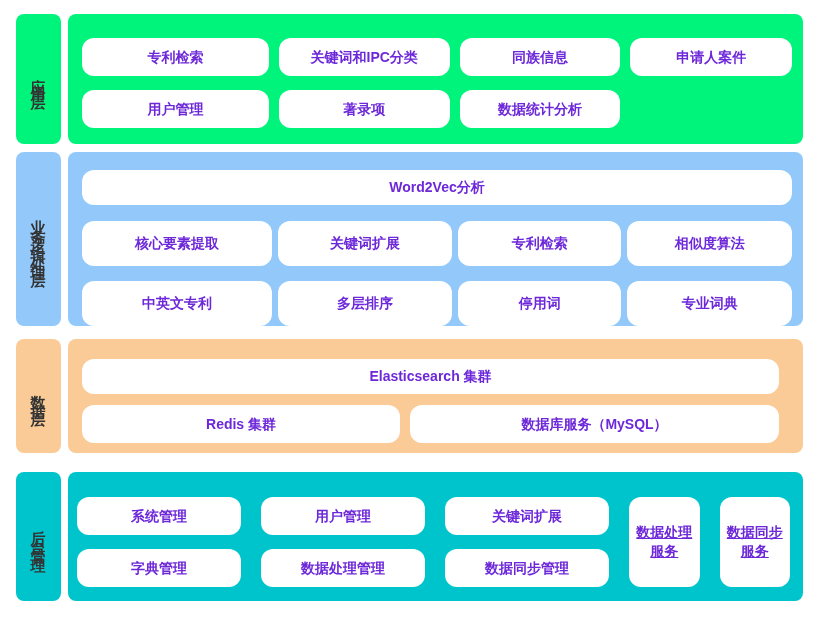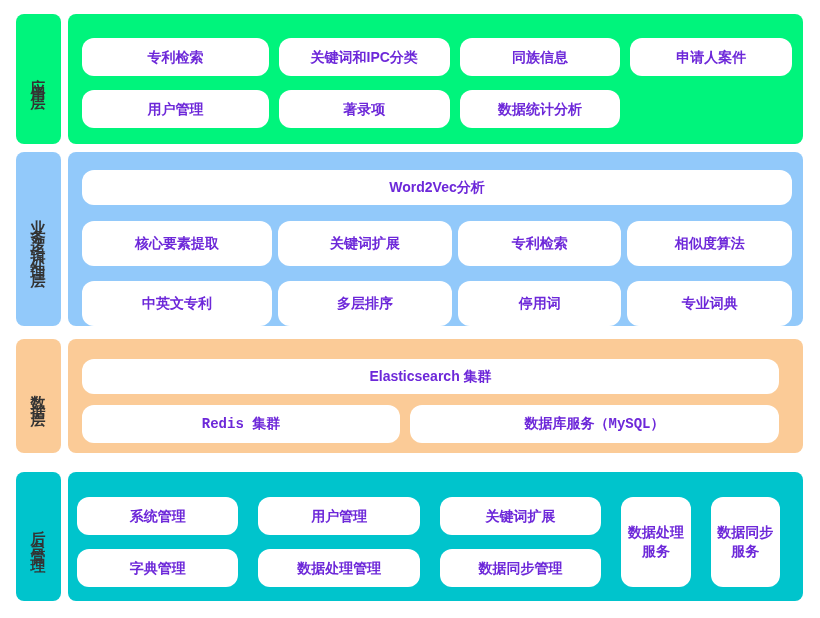--- a/index.html
+++ b/index.html
@@ -74,32 +74,31 @@
     gap:15px 6px;
   }
 
   
   .l3 .layer-panel{display:flex;flex-direction:column;padding:20px 24px 10px 14px;}
   .l3 .banner{margin-bottom:11px;}
   .l3 .grid{
     flex:1;display:grid;
     grid-template-columns:325fr 377fr;
     gap:10px;
-    font-family:Liberation Mono, monospace;
   }
 
   
   .l4 .layer-panel{
     display:grid;
     grid-template-columns:163fr 163fr 163fr 70fr 70fr;
     grid-template-rows:1fr 1fr;
     gap:14px 20px;
-    padding:25px 23px 14px 9px;
+    padding:25px 13px 14px 9px;
   }
-  .l4 .tall{grid-row:1 / 3;}
+  .l4 .tall{grid-row:1 / 3;text-decoration:underline;}
 </style>
 </head>
 <body>
 
 <div class="page">
 
   <section class="layer l1">
     <div class="layer-label">
       <span>应用层</span>
     </div>

